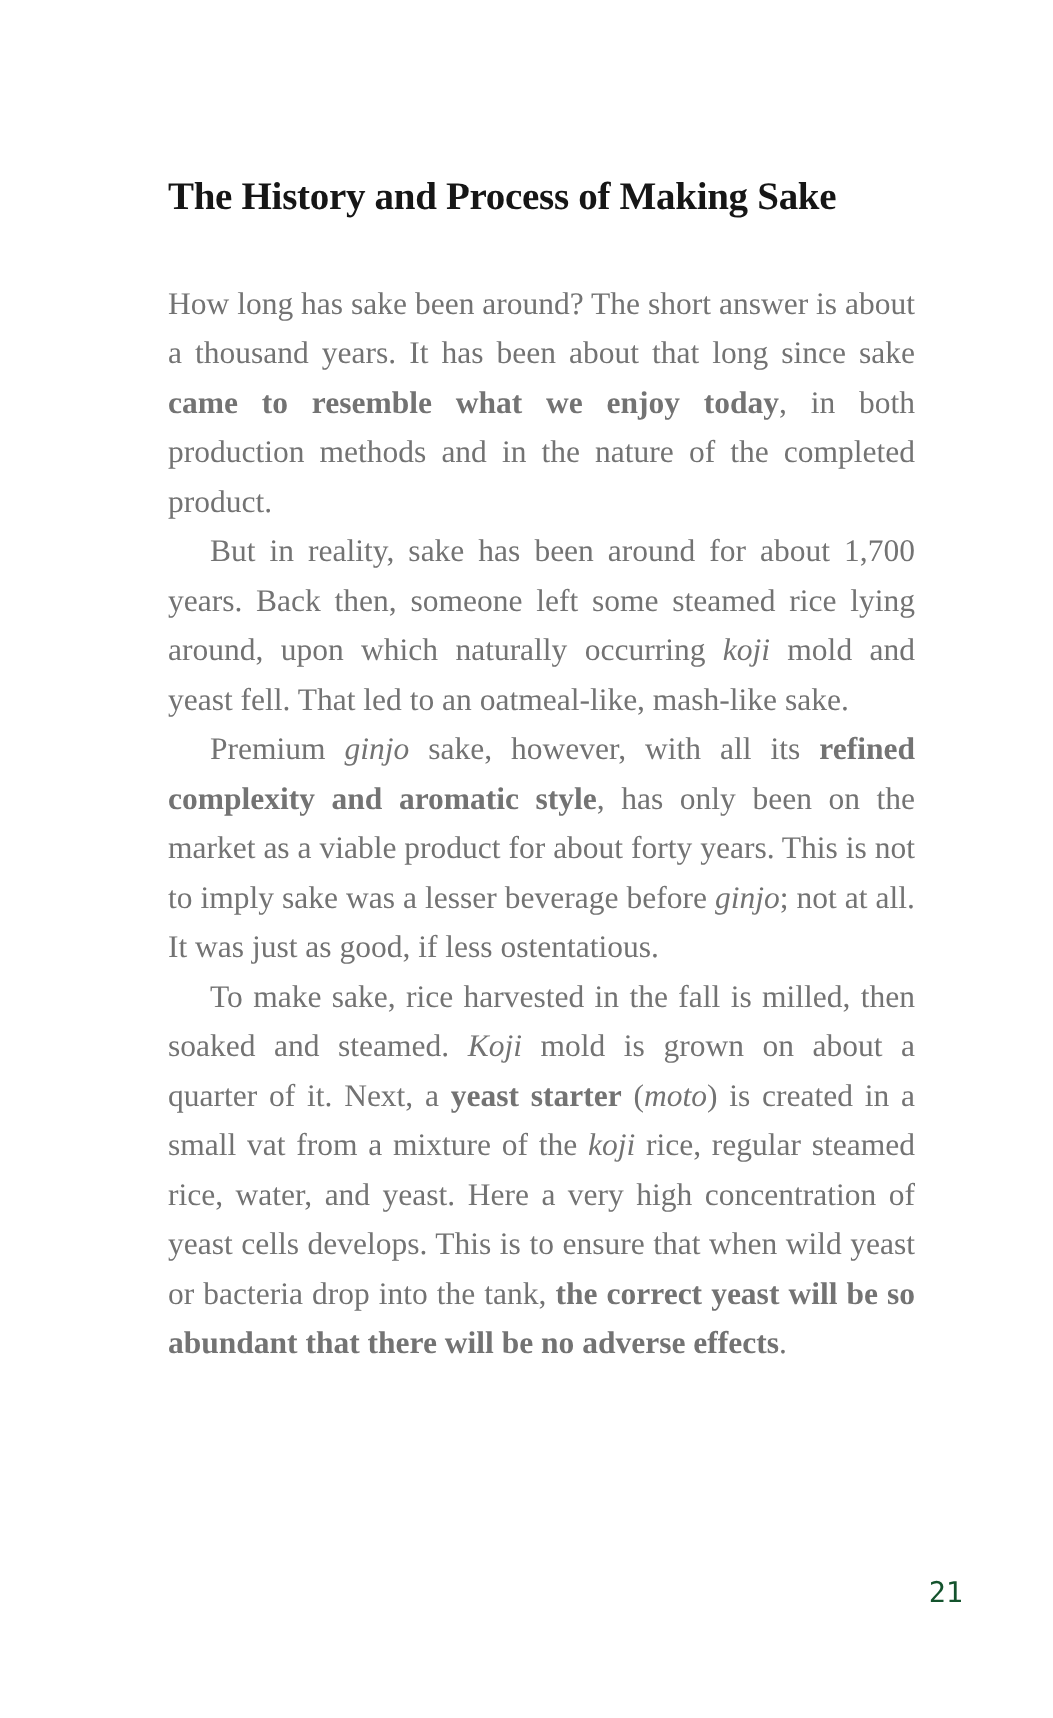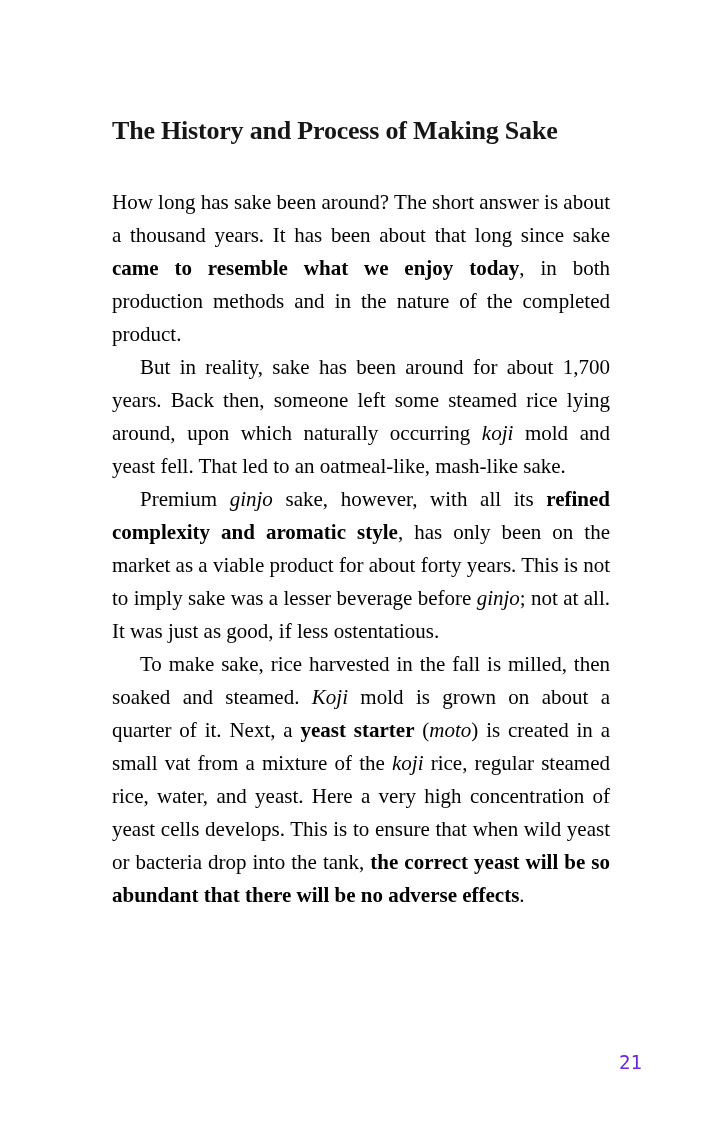--- a/index.html
+++ b/index.html
@@ -25,34 +25,34 @@
     margin: 0 0 40px 0;
     white-space: nowrap;
     letter-spacing: -0.2px;
     color: #161616;
   }
   .body-text p.para {
     font-size: 21px;
     line-height: 33px;
     text-align: justify;
     margin: 0;
-    color: #000000;
+    color: #737373;
   }
   .body-text p.para.indent {
     text-indent: 28px;
   }
   .run-b { font-weight: bold; }
   .run-i { font-style: italic; font-family: Liberation Serif, serif; }
   .page-number {
     position: absolute;
     top: 1051px;
     right: 60px;
     font-family: "DejaVu Sans Mono", monospace;
     font-size: 19px;
-    color: #6d28d9;
+    color: #14532d;
   }
 </style>
 </head>
 <body>
 
 <div class="page">
   <h1 class="title">The History and Process of Making Sake</h1>
 
   <div class="body-text">
       <p class="para"><span>How long has sake been around? The short answer is about a thousand years. It has been about that long since sake </span><span class="run-b">came to resemble what we enjoy today</span><span>, in both production methods and in the nature of the completed product.</span></p>

